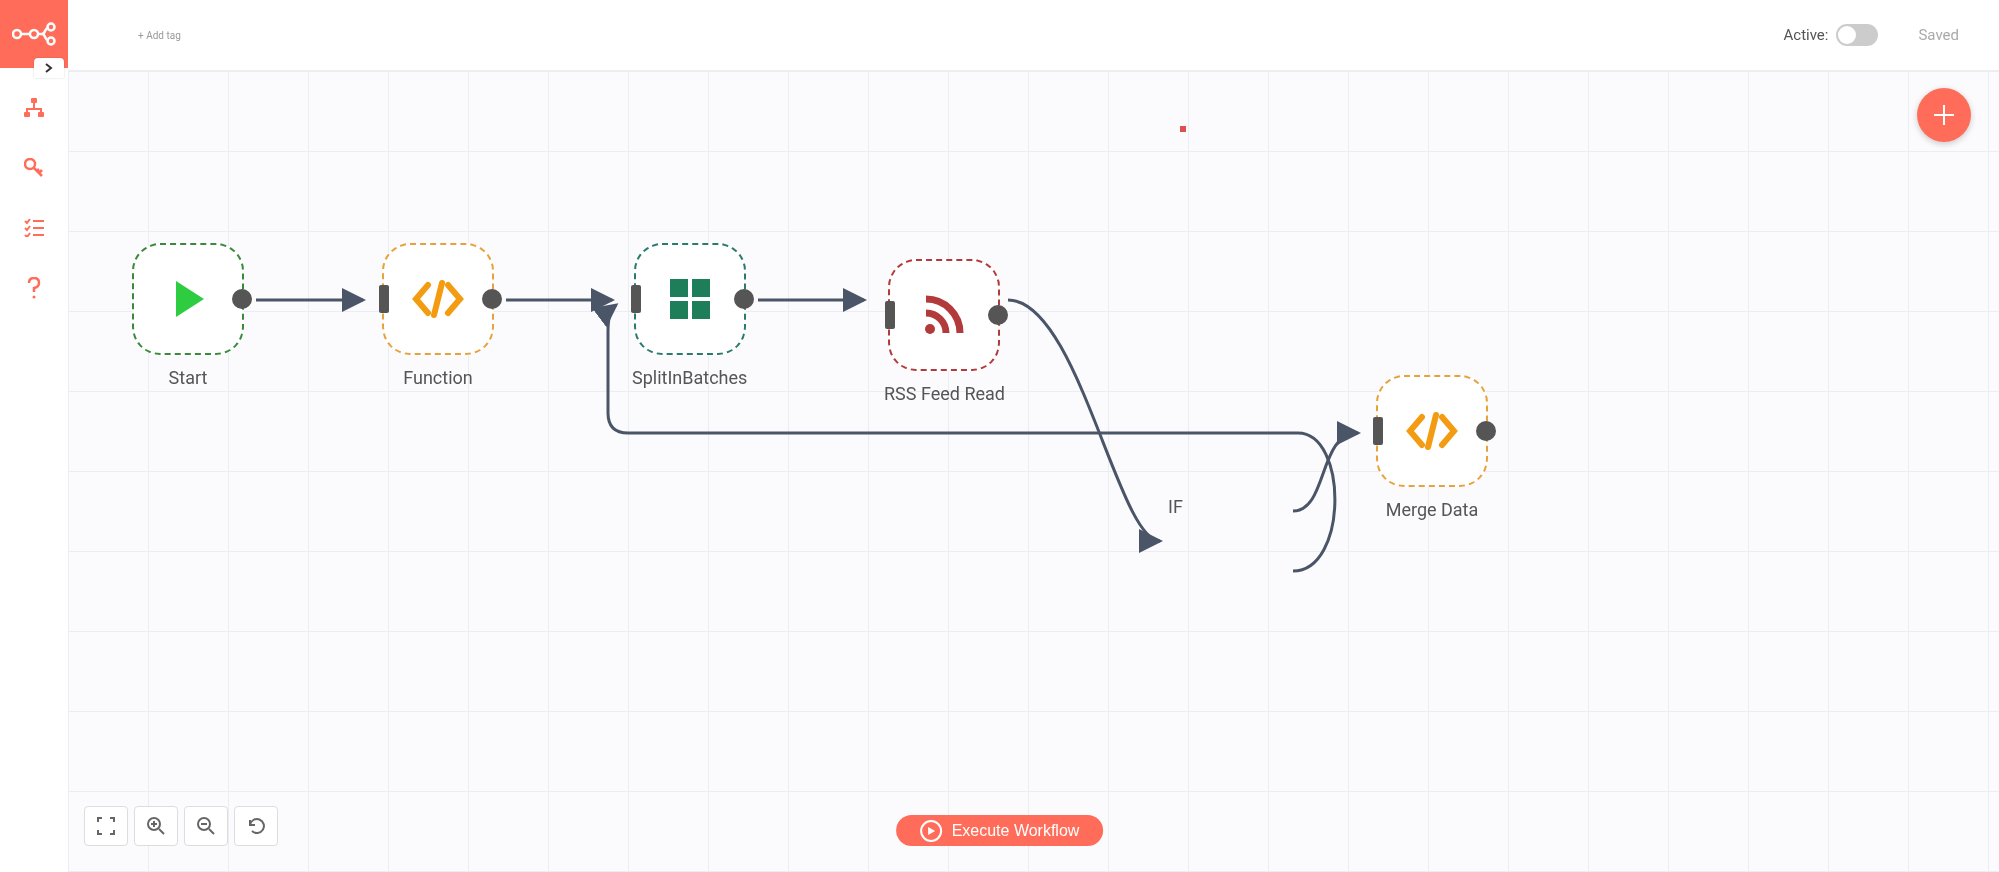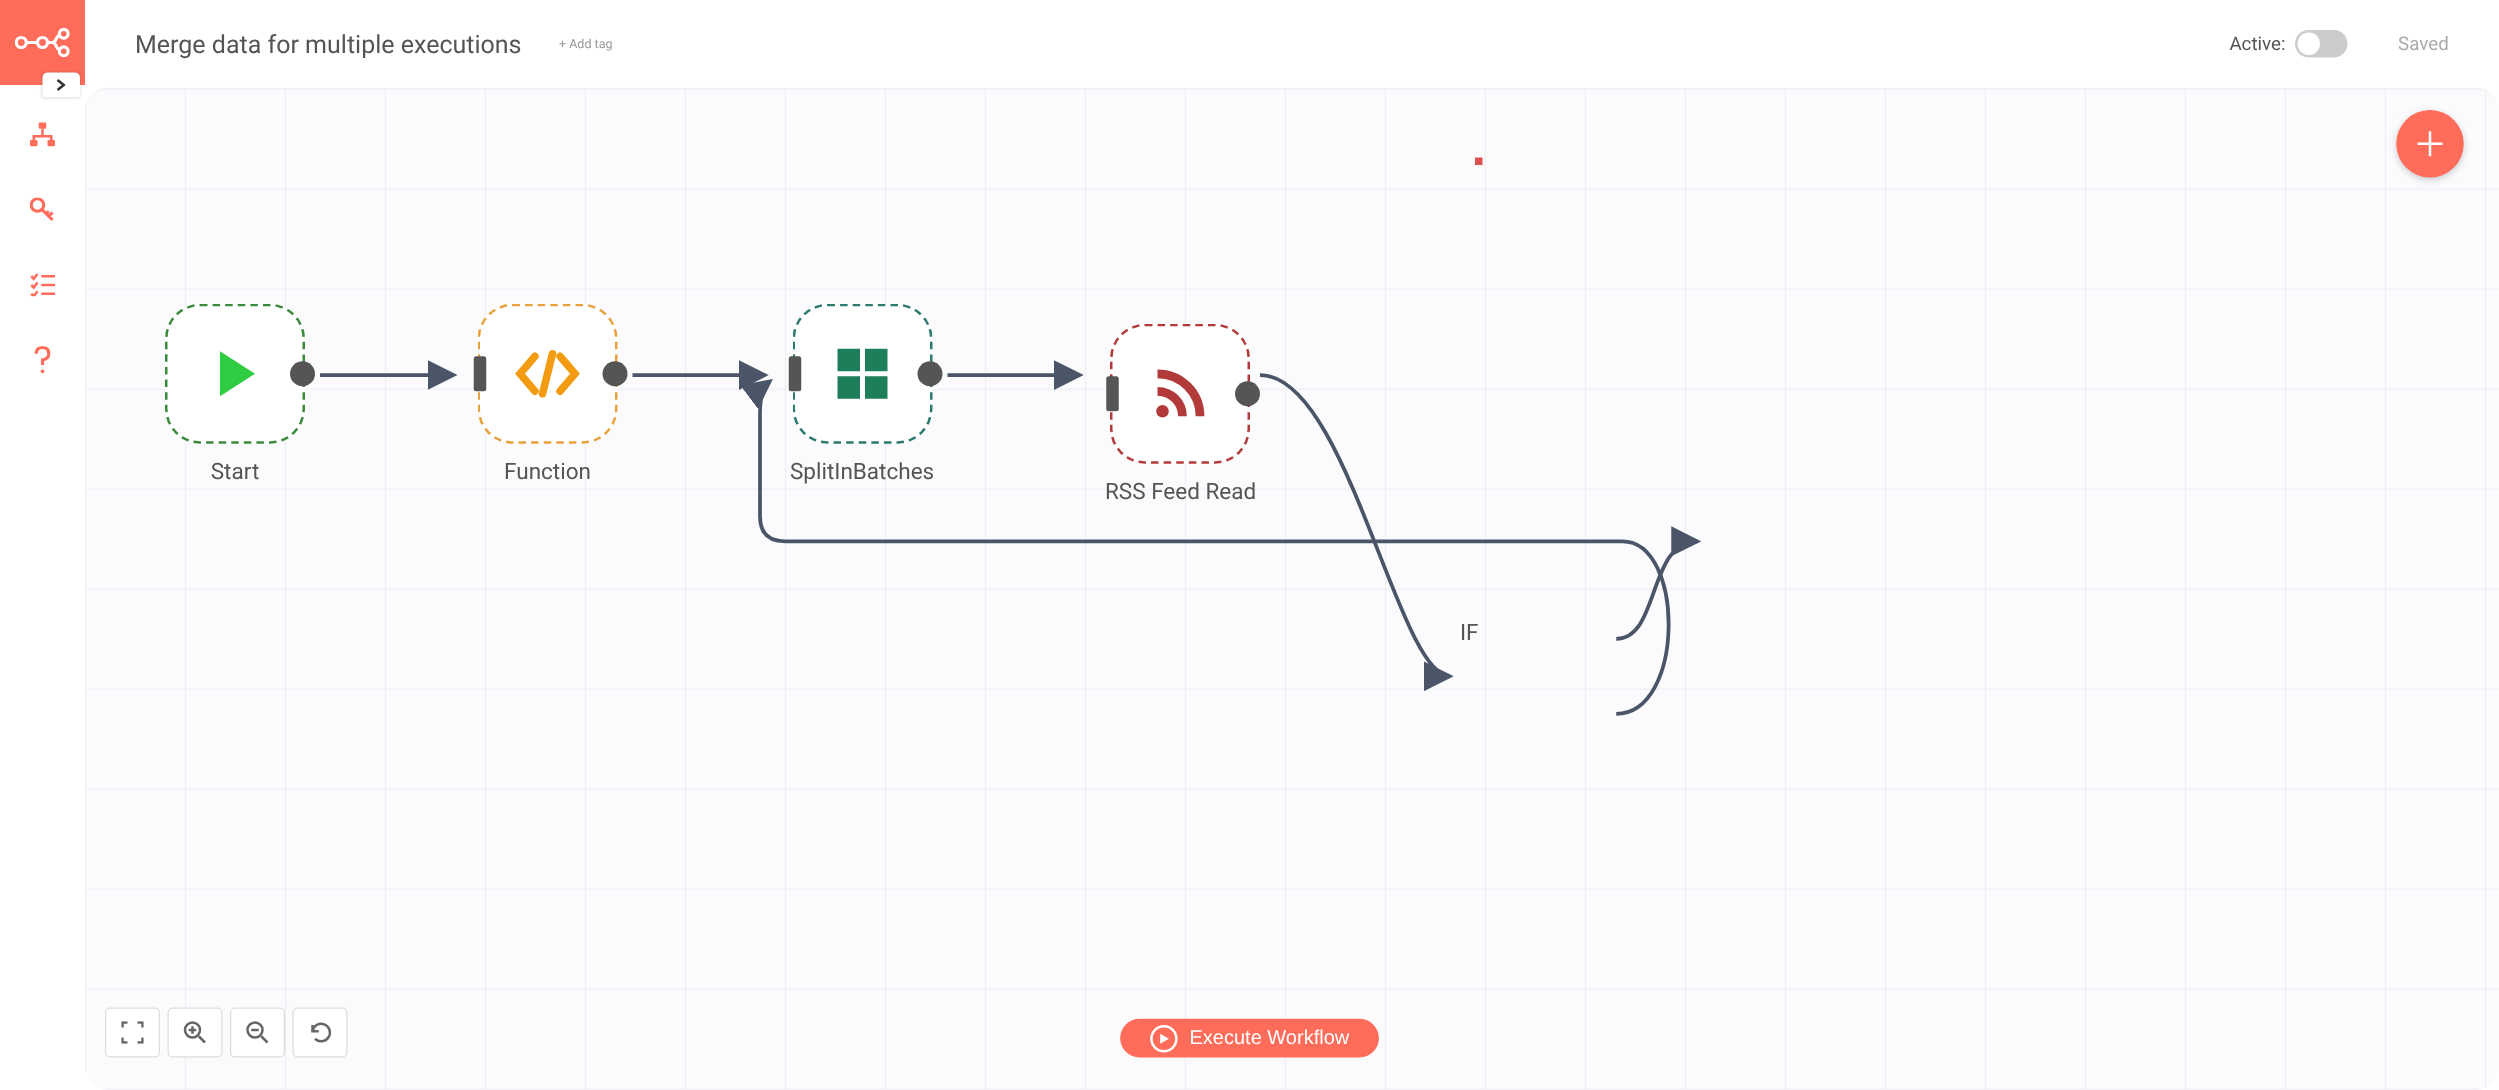--- a/index.html
+++ b/index.html
@@ -23,21 +23,20 @@
   .toggle-knob { position: absolute; left: 2px; top: 2px; width: 18px; height: 18px; background: #fff; border-radius: 50%; }
   .saved { color: #aaa; font-size: 15px; }
 
   
   .canvas { position: absolute; left: 68px; right: 0; top: 70px; bottom: 0; background-color: #fbfbfd;
     background-image:
       linear-gradient(#ececf3 1px, transparent 1px),
       linear-gradient(90deg, #ececf3 1px, transparent 1px);
     background-size: 80px 80px;
     border-top: 1px solid #eee;
-    border-radius: 19px;
   }
   .canvas svg.connections { position: absolute; left:0; top:0; width:100%; height:100%; pointer-events: none; }
 
   
   .node { position: absolute; display: flex; flex-direction: column; align-items: center; }
   .node-box { width: 112px; height: 112px; background: #fff; border-radius: 28px; display: flex; align-items: center; justify-content: center; position: relative; }
   .node-label { margin-top: 12px; font-size: 18px; color: #555; text-align:center; white-space: nowrap;}
   .port { width: 20px; height: 20px; background: #555; border-radius: 50%; position: absolute; }
   .port-in { width: 10px; height: 28px; background: #555; border-radius: 2px; position: absolute; left: -5px; top: 50%; transform: translateY(-50%);}
   .port-out { right: -10px; top: 50%; transform: translateY(-50%);}
@@ -101,21 +100,20 @@
     <div class="sidebar-icon">
       <svg width="14" height="22" viewBox="0 0 14 22">
         <path d="M2 6 Q2 1 7 1 Q12 1 12 6 Q12 10 7 11 V15" stroke="#ff6d5a" stroke-width="2.5" fill="none"></path>
         <circle cx="7" cy="20" r="1.5" fill="#ff6d5a"></circle>
       </svg>
     </div>
   </div>
 </div>
 
 <div class="header">
-  <div class="workflow-title">Merge data for multiple executions</div>
   <div class="add-tag">+ Add tag</div>
   <div class="header-right">
     <div class="active-group">
       <span>Active:</span>
       <div class="toggle">
           <div class="toggle-knob"></div>
         </div>
     </div>
     <div class="saved">Saved</div>
   </div>
@@ -192,20 +190,32 @@
       </svg>
       <div class="port port-out"></div>
     </div>
     <div class="node-label">RSS Feed Read</div>
   </div>
 
   <div class="node" style="left:1100px; top:413px;">
     <div class="node-label">IF</div>
   </div>
 
+  <div class="node" style="left:1308px; top:304px;">
+    <div class="node-box border-orange">
+      <div class="port-in"></div>
+      <svg width="52" height="40" viewBox="0 0 52 40">
+        <path d="M16 6 L4 20 L16 34" stroke="#f39c12" stroke-width="6" fill="none" stroke-linecap="round"></path>
+        <path d="M36 6 L48 20 L36 34" stroke="#f39c12" stroke-width="6" fill="none" stroke-linecap="round"></path>
+        <line x1="30" y1="4" x2="22" y2="36" stroke="#f39c12" stroke-width="6" stroke-linecap="round"></line>
+      </svg>
+      <div class="port port-out"></div>
+    </div>
+    <div class="node-label">Merge Data</div>
+  </div>
 
 </div>
 
 <div class="fab">
   <svg width="24" height="24" viewBox="0 0 24 24">
     <line x1="12" y1="2" x2="12" y2="22" stroke="#fff" stroke-width="2"></line>
     <line x1="2" y1="12" x2="22" y2="12" stroke="#fff" stroke-width="2"></line>
   </svg>
 </div>
 

